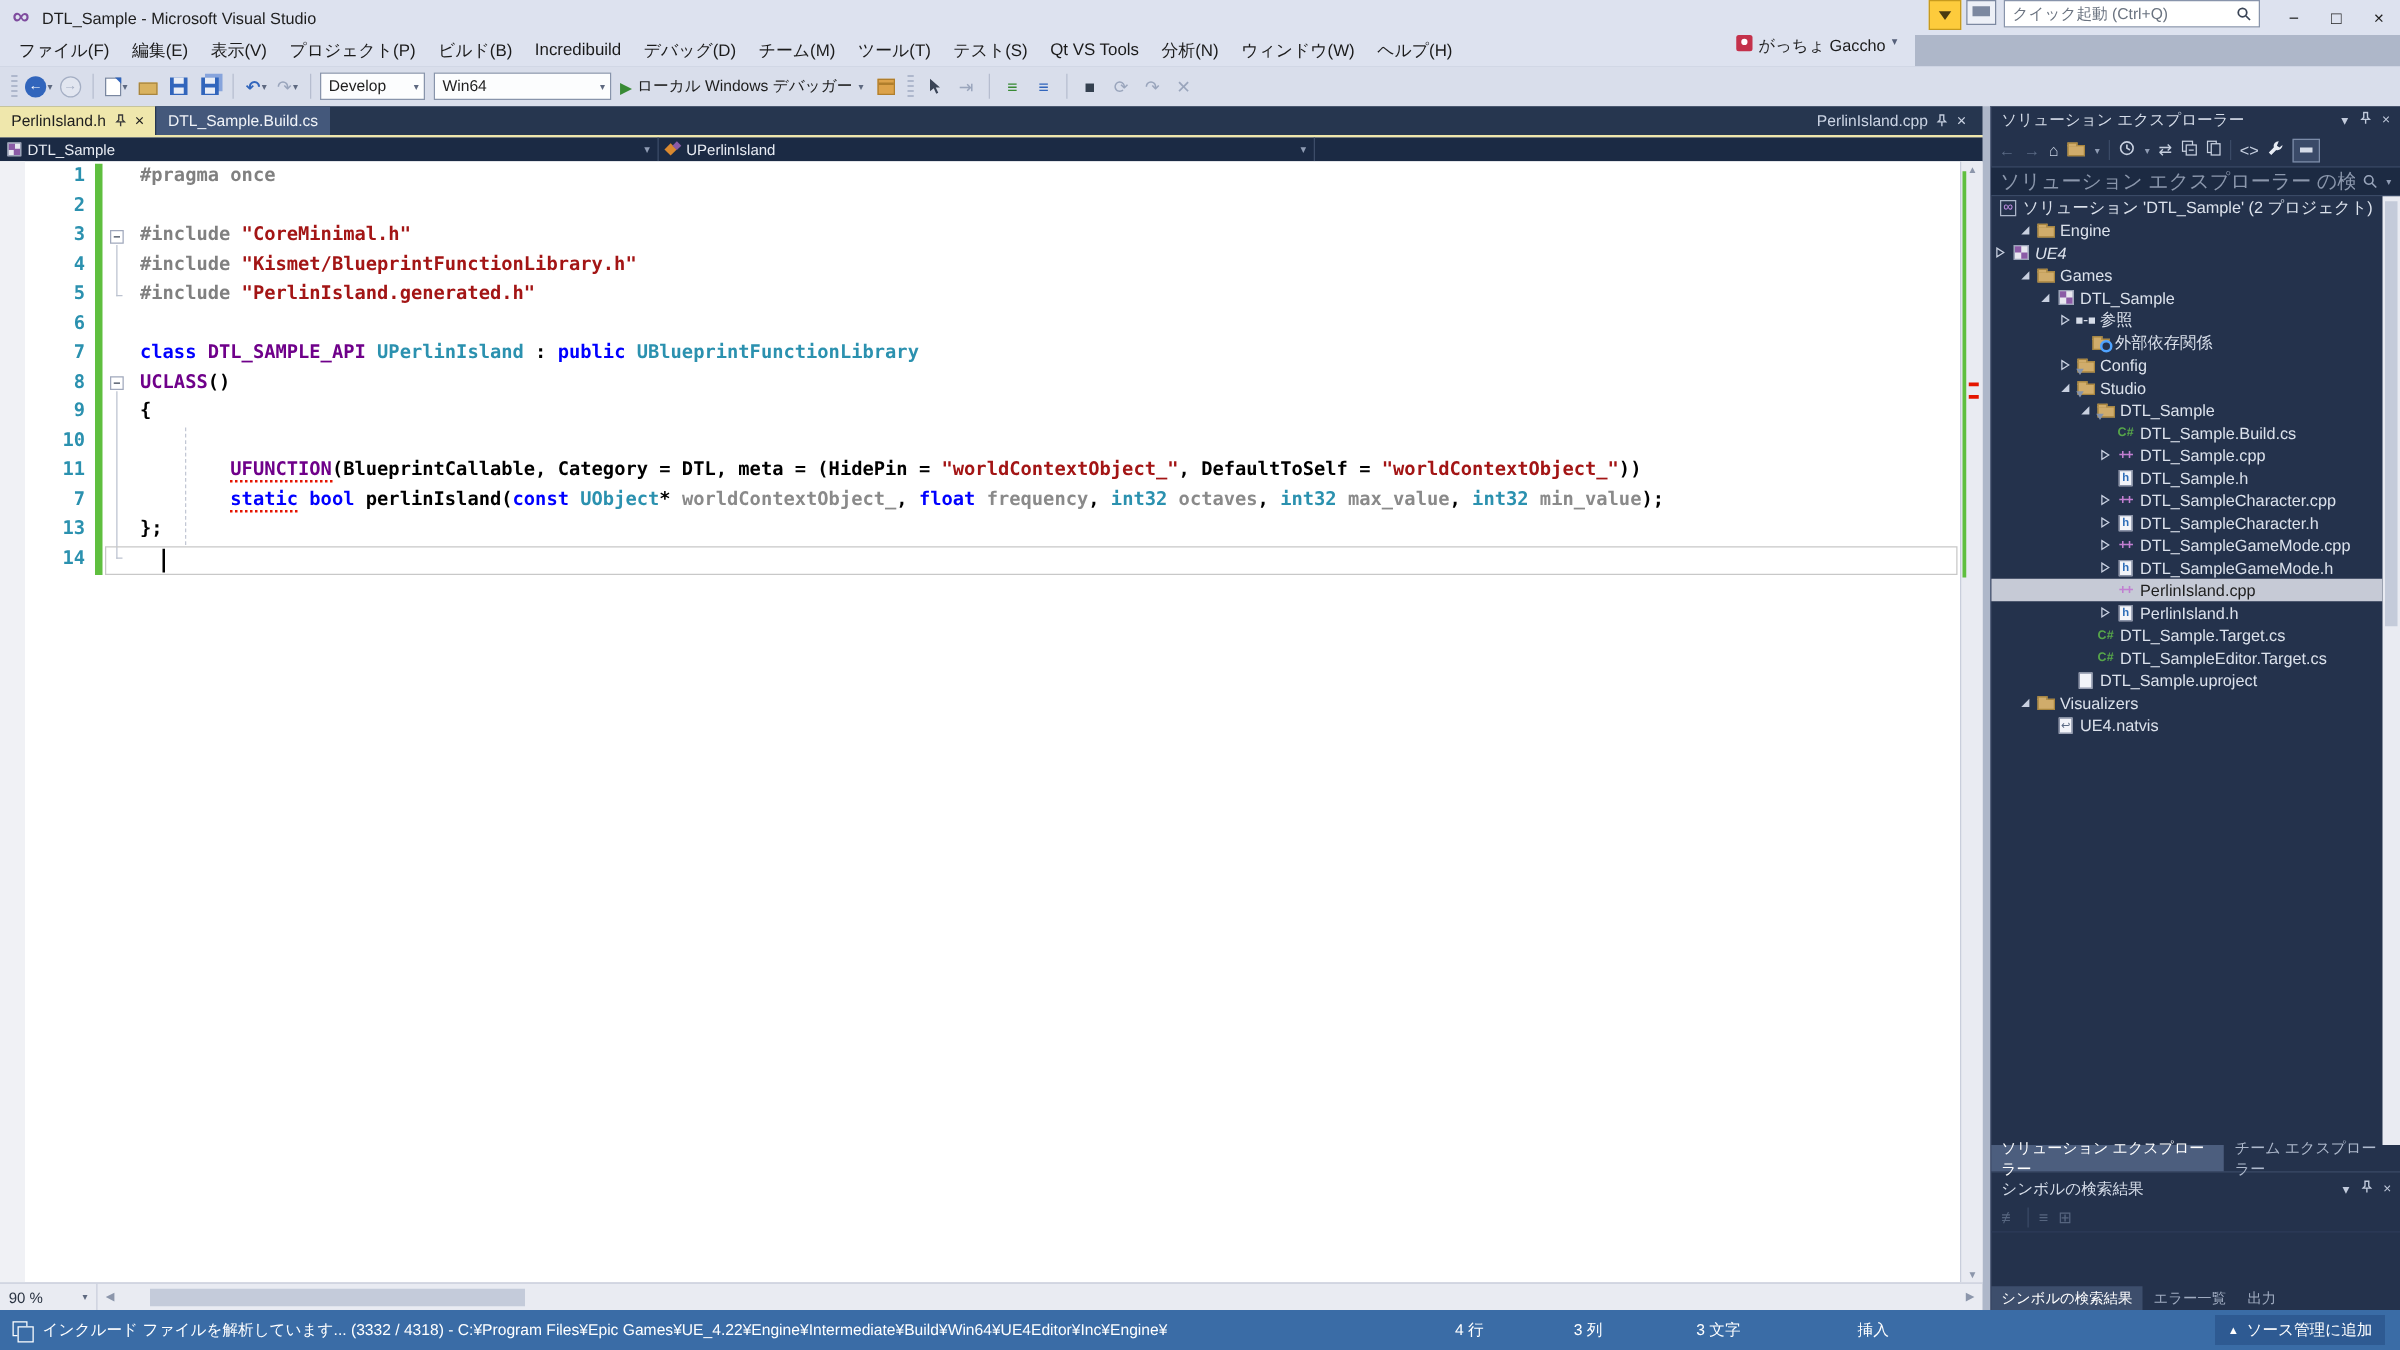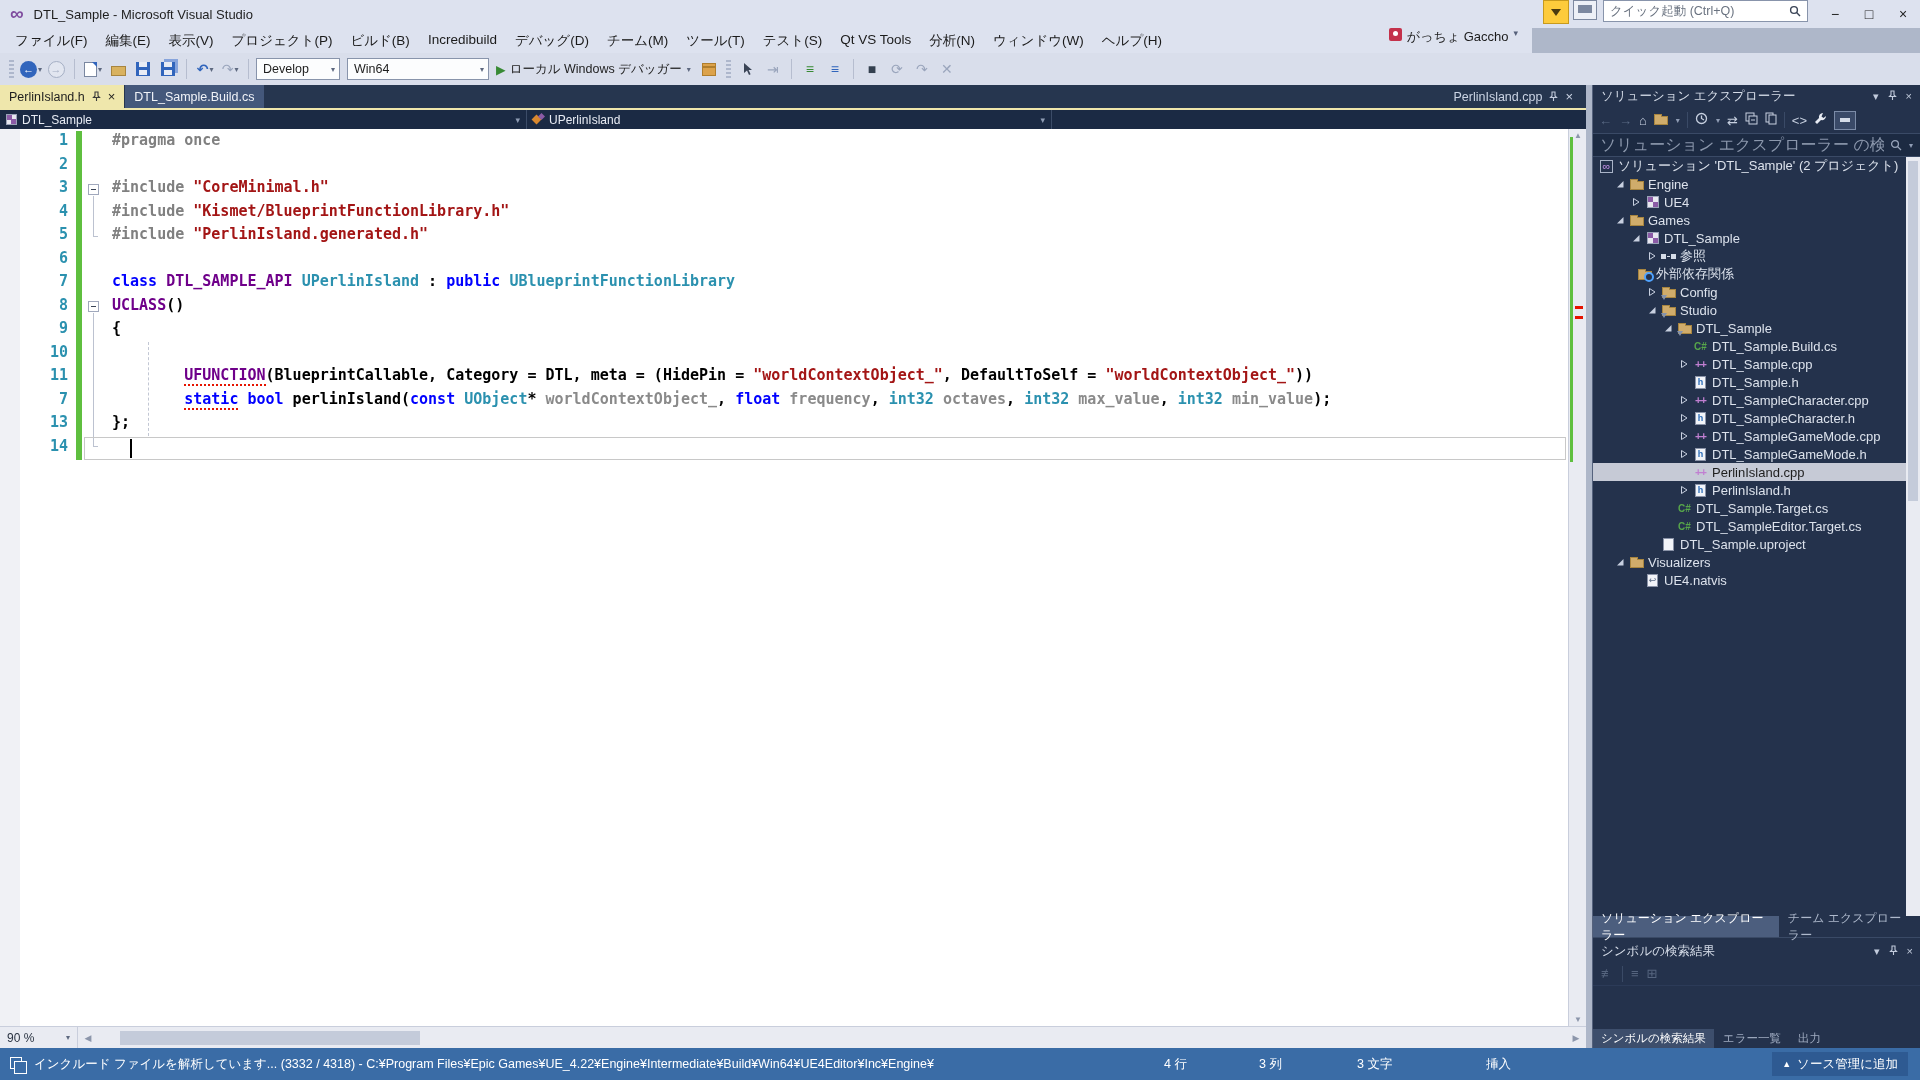--- a/index.html
+++ b/index.html
@@ -440,21 +440,21 @@
           <span class="exp">
             <svg width="9" height="10" viewBox="0 0 9 10">
               <path d="M7.5 2 L7.5 8.5 L1 8.5 Z" fill="#C8D0E0"></path>
             </svg>
           </span>
           <span class="tico">
             <span class="folder-ic"></span>
           </span>
           <span class="tlab">Engine</span>
         </div>
-        <div class="trow" style="padding-left: 36px;">
+        <div class="trow" style=" font-style: italic;">
           <span class="exp">
             <svg width="9" height="10" viewBox="0 0 9 10">
               <path d="M1.5 1.5 L7 5 L1.5 8.5 Z" fill="none" stroke="#C8D0E0"></path>
             </svg>
           </span>
           <span class="tico">
             <span class="proj-ic"></span>
           </span>
           <span class="tlab">UE4</span>
         </div>
@@ -488,21 +488,21 @@
           </span>
           <span class="tico">
             <span class="refs-ic">
               <i></i>
               <em></em>
               <i></i>
             </span>
           </span>
           <span class="tlab">参照</span>
         </div>
-        <div class="trow" style="padding-left: 28px;">
+        <div class="trow" style="padding-left: 64px;">
           <span class="exp"></span>
           <span class="tico">
             <span class="folder-ic ext"></span>
           </span>
           <span class="tlab">外部依存関係</span>
         </div>
         <div class="trow" style="padding-left: 52px;">
           <span class="exp">
             <svg width="9" height="10" viewBox="0 0 9 10">
               <path d="M1.5 1.5 L7 5 L1.5 8.5 Z" fill="none" stroke="#C8D0E0"></path>

